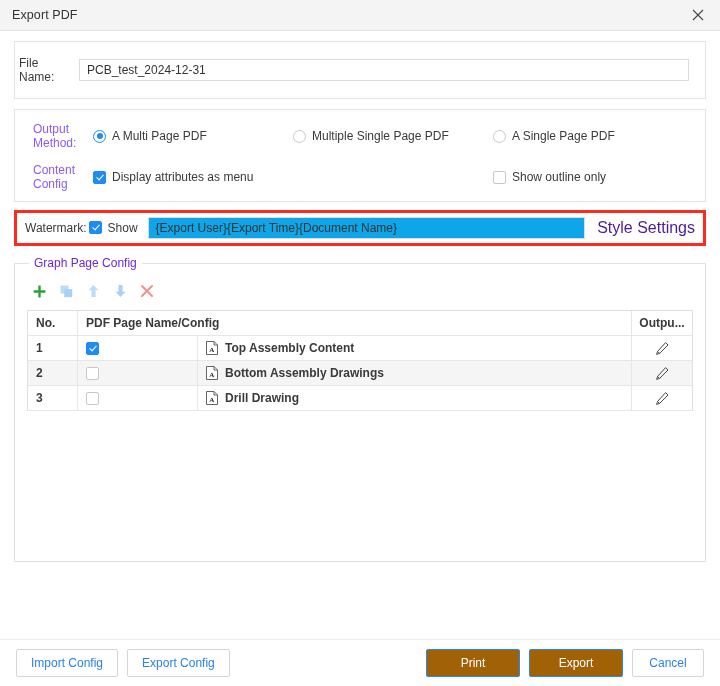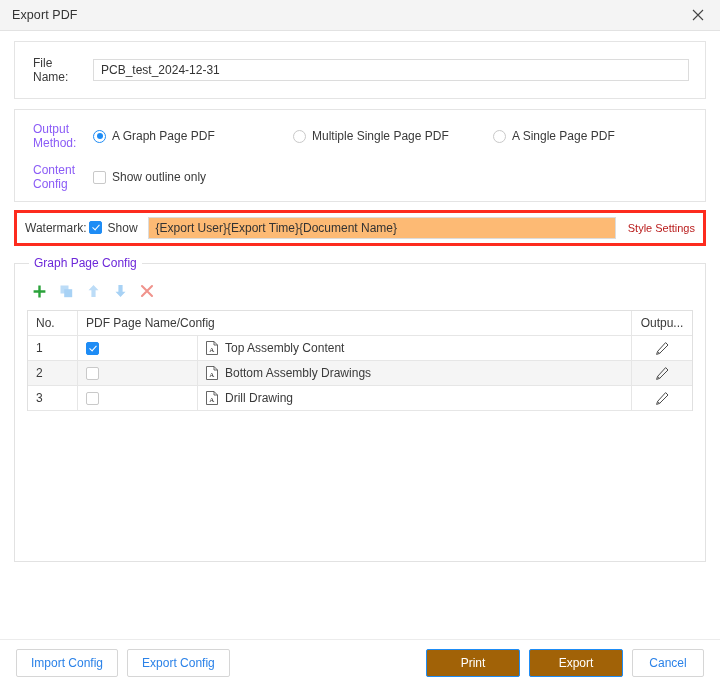--- a/index.html
+++ b/index.html
@@ -55,21 +55,21 @@
     border: 1px solid #e4e4e4;
     background: #fff;
     box-sizing: border-box;
   }
 
   
   .panel-filename {
     height: 58px;
     display: flex;
     align-items: center;
-    padding: 0 16px 0 18px;
+    padding: 0 16px 0 4px;
     margin-bottom: 10px;
   }
   .lbl-stack {
     width: 60px;
     line-height: 14px;
     color: #3a3a3a;
     font-size: 12px;
     flex: 0 0 auto;
   }
   .text-input {
@@ -197,26 +197,26 @@
   .wm-input {
     flex: 1 1 auto;
     height: 22px;
     border: 1px solid #dcdcdc;
     box-sizing: border-box;
     display: flex;
     align-items: center;
     padding: 0 7px;
     font-size: 12px;
     color: #333;
-    background: #fdba74;
+    background: #0ea5e9;
     cursor: text;
   }
   .link {
-    color: #b91c1c;
-    font-size: 11px;
+    color: #4c1d95;
+    font-size: 16px;
     margin-left: 12px;
     cursor: pointer;
     white-space: nowrap;
   }
 
   
   .fieldset {
     border: 1px solid #e2e2e2;
     margin: 6px 0 0 0;
     padding: 6px 12px 12px 12px;
@@ -243,20 +243,21 @@
     cursor: pointer;
   }
   .tb-icon svg { display: block; }
 
   
   .table {
     border: 1px solid #e0e0e0;
     border-bottom: none;
     box-sizing: border-box;
     width: 100%;
+    font-weight: bold;
   }
   .trow {
     display: flex;
     align-items: center;
     height: 25px;
     border-bottom: 1px solid #e6e6e6;
     box-sizing: border-box;
     font-size: 12px;
     color: #3a3a3a;
   }
@@ -360,39 +361,43 @@
   <div class="panel panel-options">
 
     <div class="opt-row">
       <div class="opt-label">
         <div>Output</div>
         <div>Method:</div>
       </div>
       <div class="opt-choices">
         <div class="choice choice-1">
           <span class="radio checked"></span>
-          <span>A Graph Page PDF</span>
+          <span>A Multi Page PDF</span>
         </div>
         <div class="choice choice-2">
           <span class="radio"></span>
           <span>Multiple Single Page PDF</span>
         </div>
         <div class="choice">
           <span class="radio"></span>
           <span>A Single Page PDF</span>
         </div>
       </div>
     </div>
 
     <div class="opt-row">
       <div class="opt-label">
         <div>Content</div>
         <div>Config</div>
       </div>
       <div class="opt-choices">
+        <div class="choice choice-1" style="width:400px">
+          <span class="cbox checked"></span>
+          <span>Display attributes as menu</span>
+        </div>
         <div class="choice">
           <span class="cbox"></span>
           <span>Show outline only</span>
         </div>
       </div>
     </div>
 
   </div>
 
   <div class="watermark-wrap">

